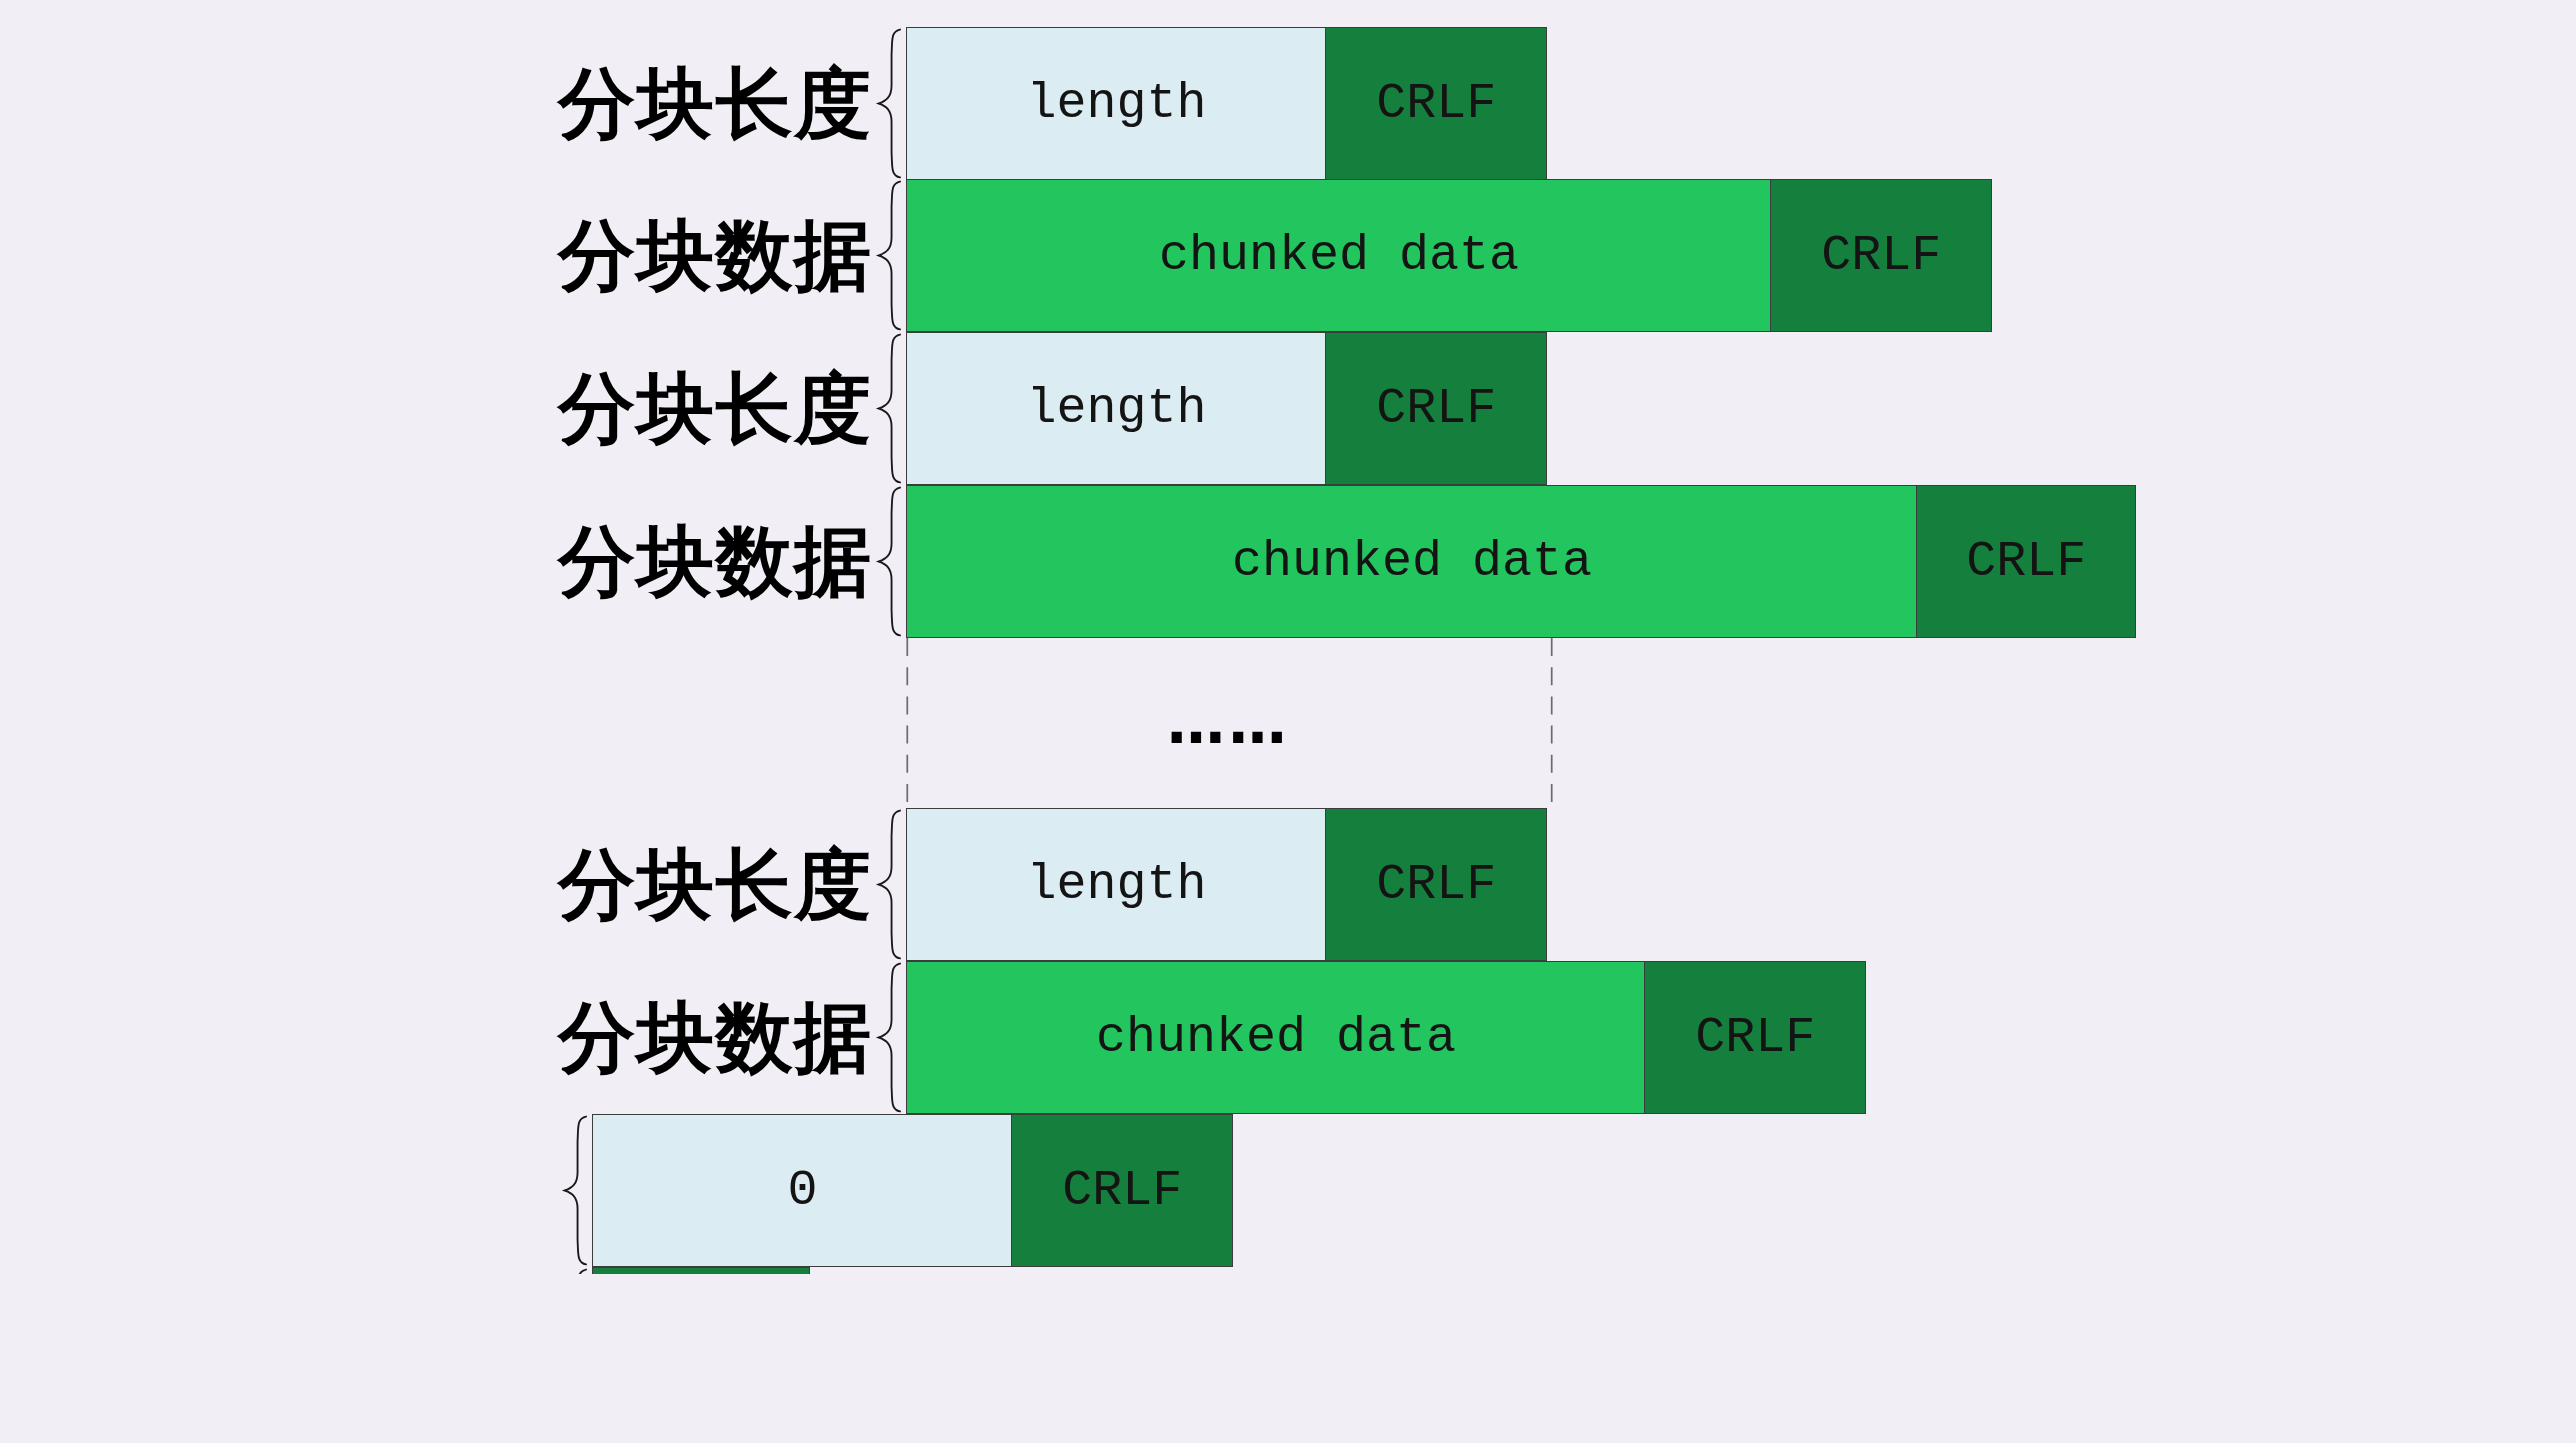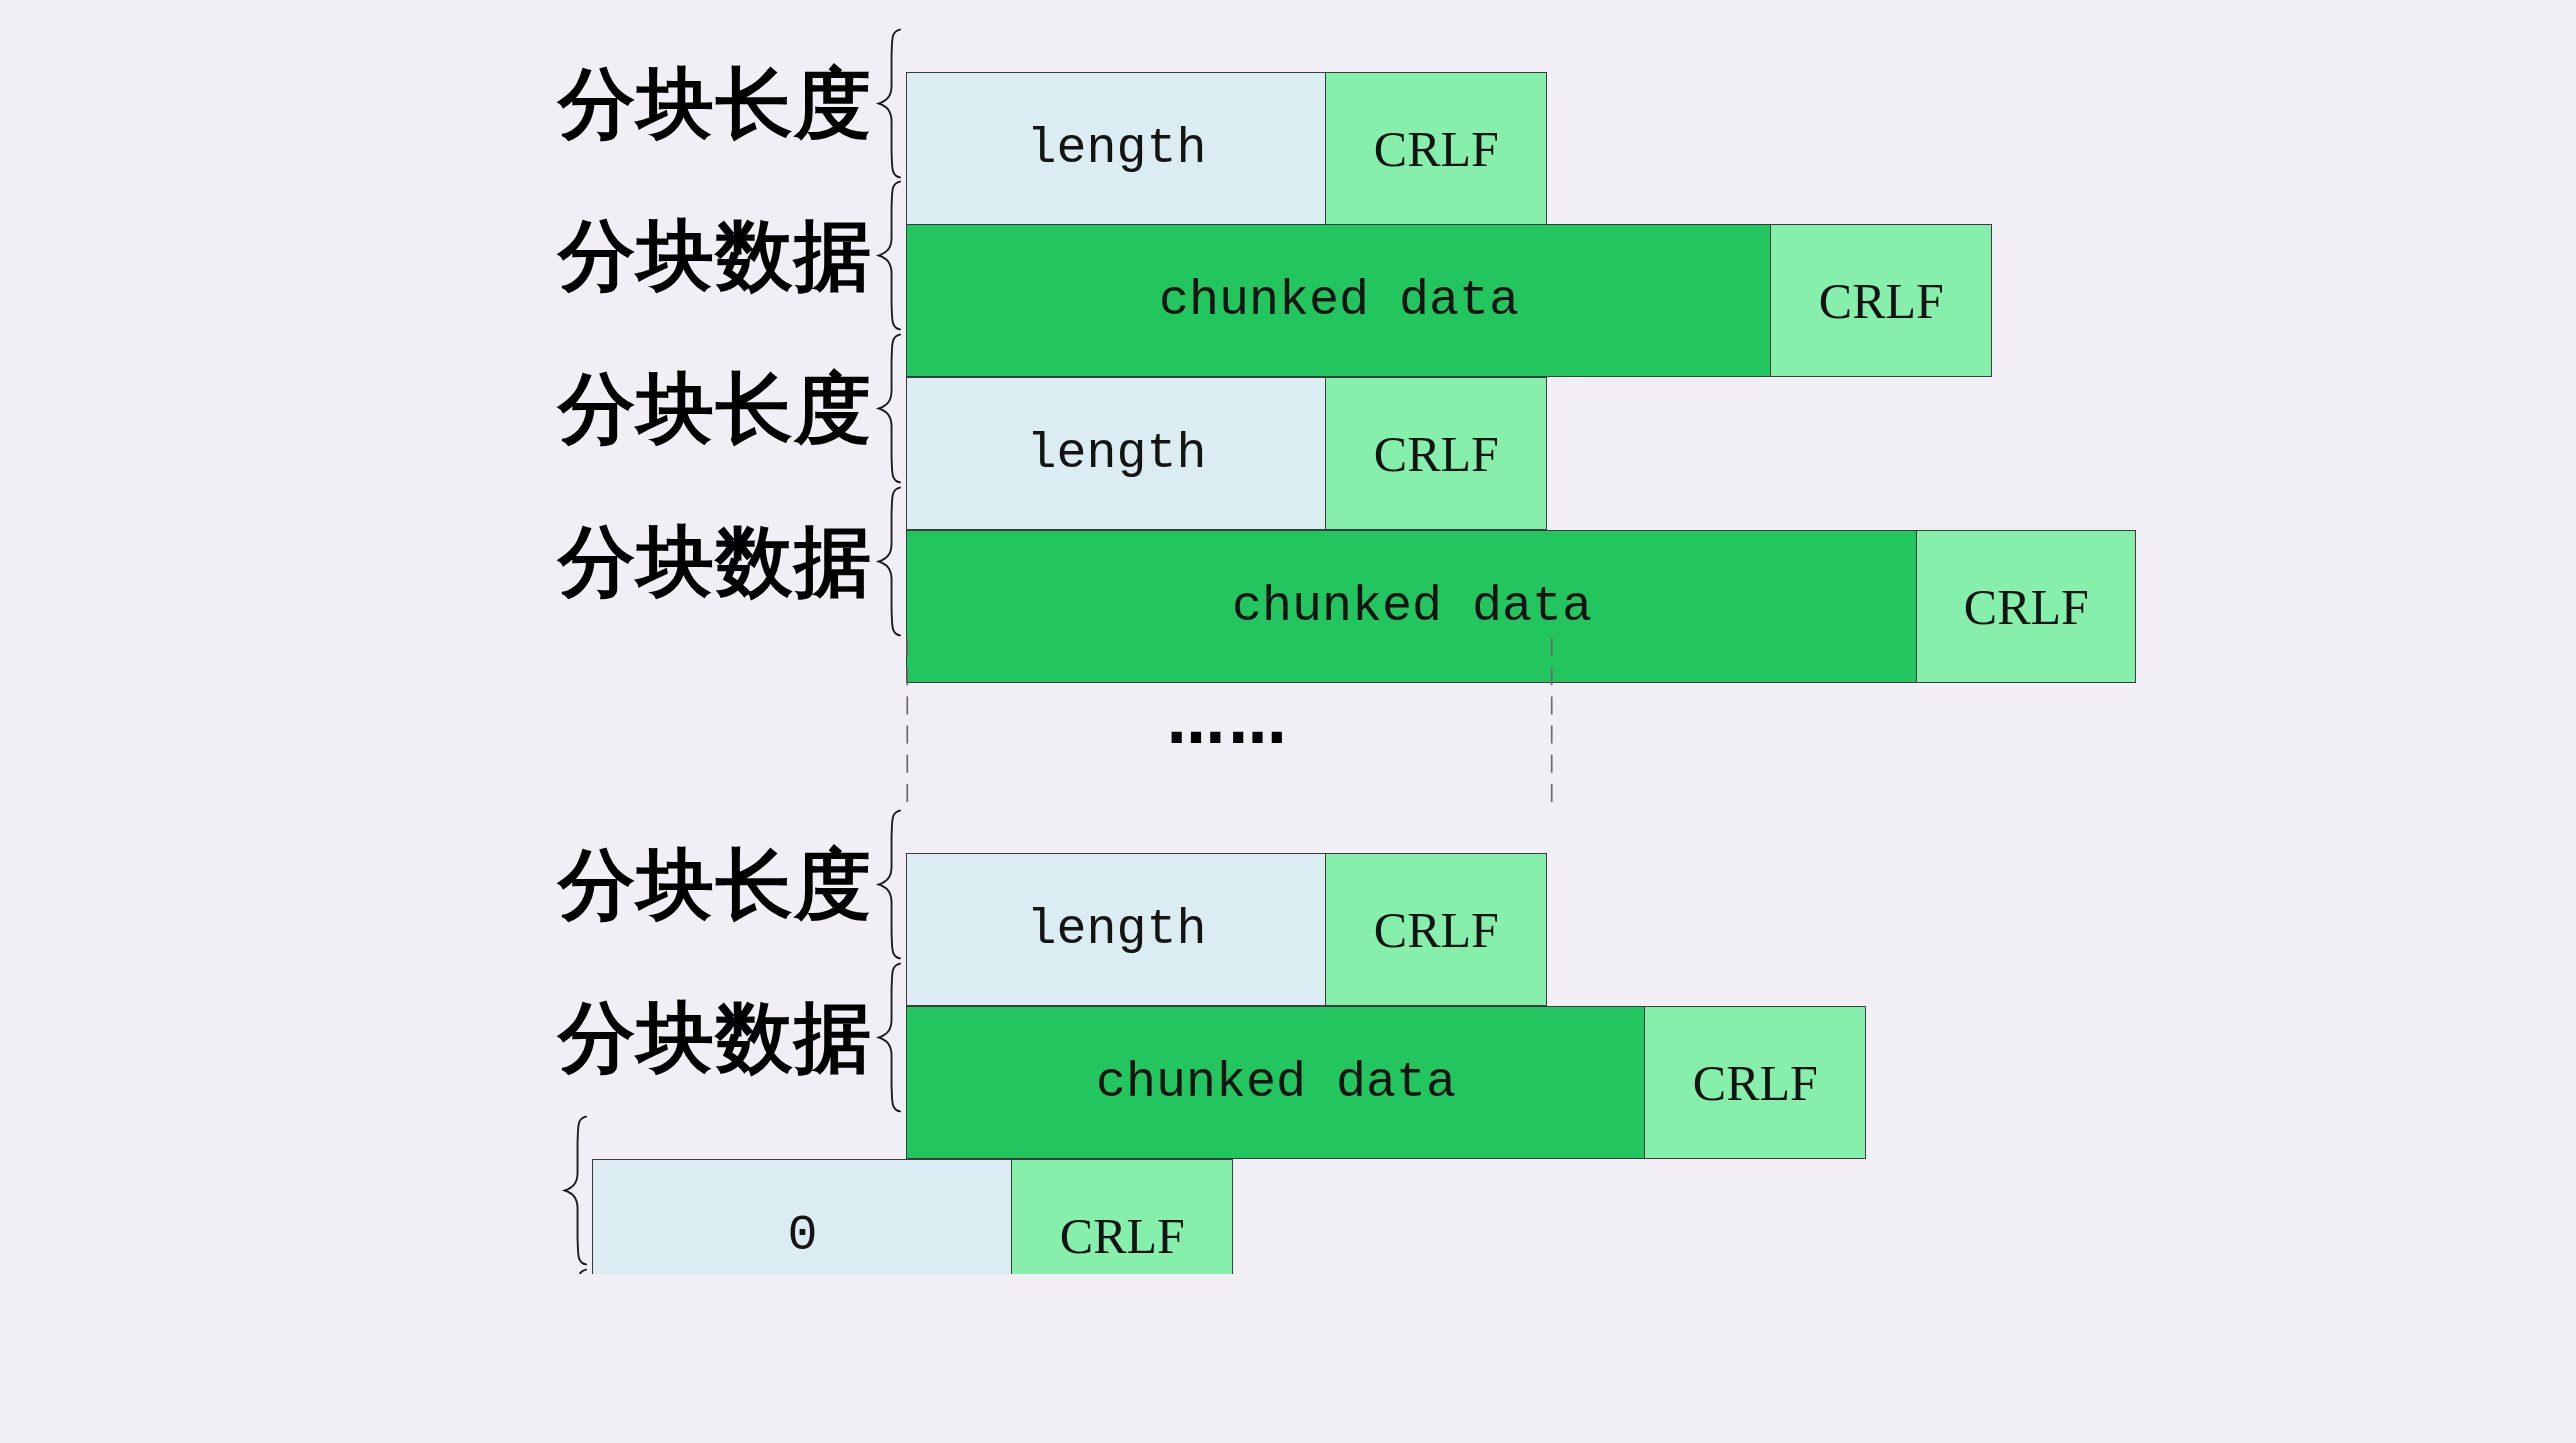--- a/index.html
+++ b/index.html
@@ -42,26 +42,25 @@
     box-sizing: border-box;
     border: 1.7px solid #3c3c3c;
     height: 153px;
     display: flex;
     align-items: center;
     justify-content: center;
     font-family: "Liberation Mono", "DejaVu Sans Mono", monospace;
     font-size: 50px;
     color: #141414;
     white-space: pre;
-    margin-top: 45px;
   }
   .cell + .cell { margin-left: -1.7px; }
   .fill-length { background: #dcecf3; }
   .fill-data   { background: #22c55e; }
-  .fill-crlf   { background: #86efac; font-family: Liberation Serif, serif; }
+  .fill-crlf   { background: #15803d; }
 
   
   .r1 { top: 27px; }
   .r2 { top: 179px; }
   .r3 { top: 332px; }
   .r4 { top: 485px; }
   .r5 { top: 808px; }
   .r6 { top: 961px; }
   .r7 { top: 1114px; }
   .r8 { top: 1267px; }

